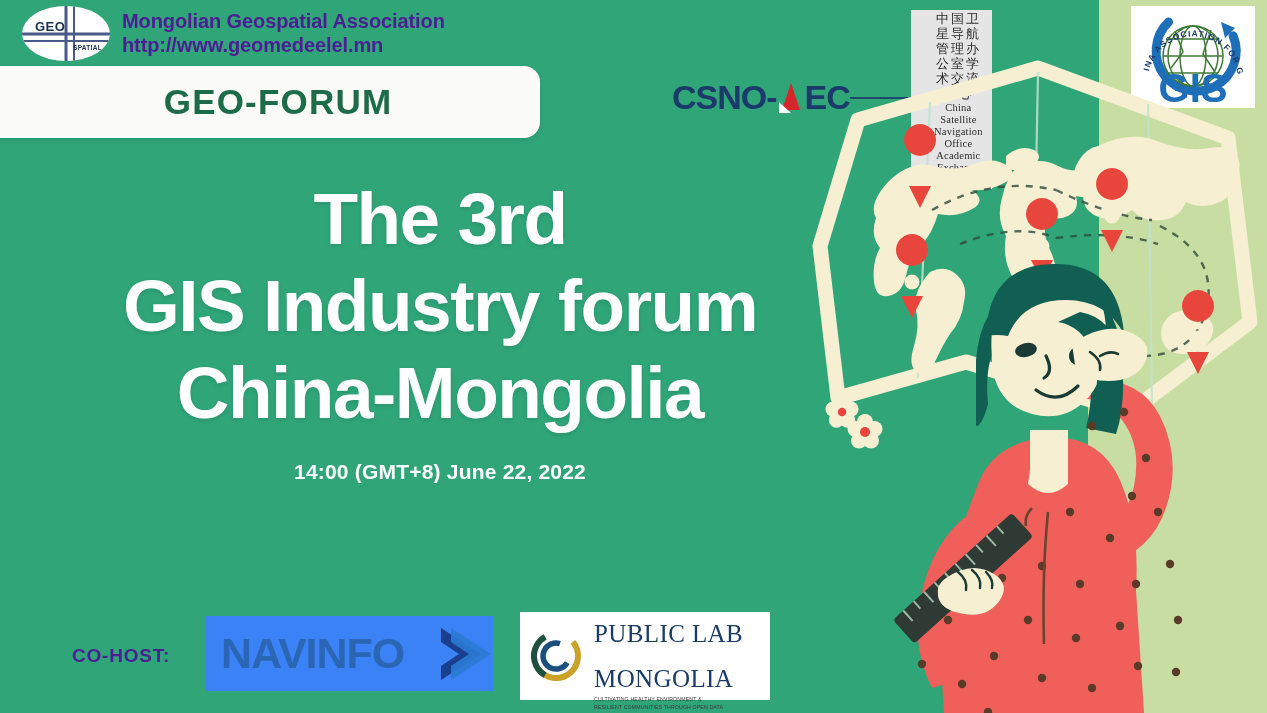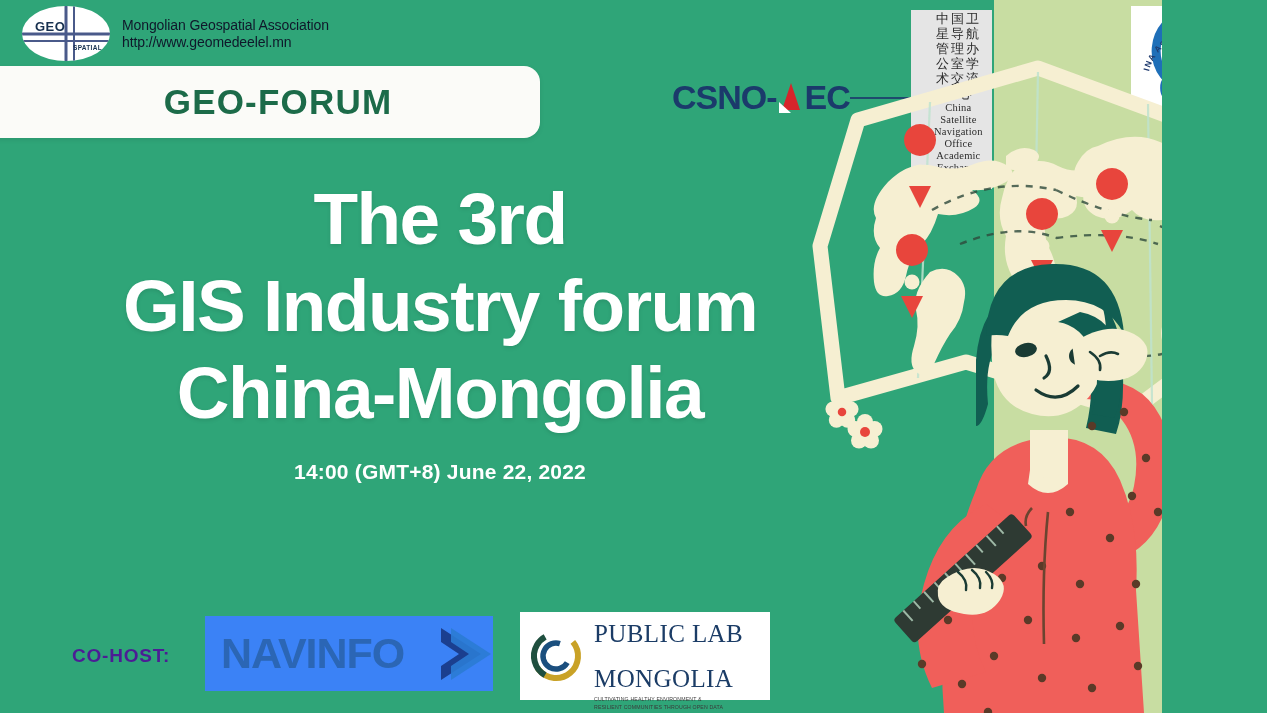--- a/index.html
+++ b/index.html
@@ -3,21 +3,21 @@
 <meta charset="utf-8">
 <title>GEO-FORUM Event Banner</title>
 <style>
   html,body{margin:0;padding:0;}
   body{
     width:1267px;height:713px;overflow:hidden;
     font-family:"Liberation Sans", sans-serif;
     background:#2FA578;
   }
   .poster{
-    position:relative;width:1162px;height:713px;overflow:hidden;
+    position:relative;width:1267px;height:713px;overflow:hidden;
     background:#2FA578;
   }
 
   
   .sage-panel{
     position:absolute;top:0;right:0;width:168px;height:713px;
     background:#C8DDA2;
   }
   .sage-panel2{
     position:absolute;left:1088px;top:392px;width:179px;height:321px;
@@ -53,21 +53,21 @@
   }
   .geo-logo .t-geo{
     position:absolute;left:13px;top:13px;font-size:13px;font-weight:bold;
     color:#17304f;letter-spacing:.5px;z-index:3;
   }
   .geo-logo .t-spatial{
     position:absolute;right:8px;bottom:10px;font-size:6.5px;font-weight:bold;
     color:#17304f;letter-spacing:.3px;z-index:3;
   }
   .mga-text{
-    color:#0f172a;font-weight:normal;font-size:14px;line-height:1.18;
+    color:#4c1d95;font-weight:bold;font-size:20px;line-height:1.18;
     letter-spacing:-.1px;
   }
 
   
   .csno{
     position:absolute;left:672px;top:6px;width:320px;
     display:flex;flex-direction:row;align-items:center;
   }
   .csno-word{
     display:flex;align-items:center;justify-content:center;

